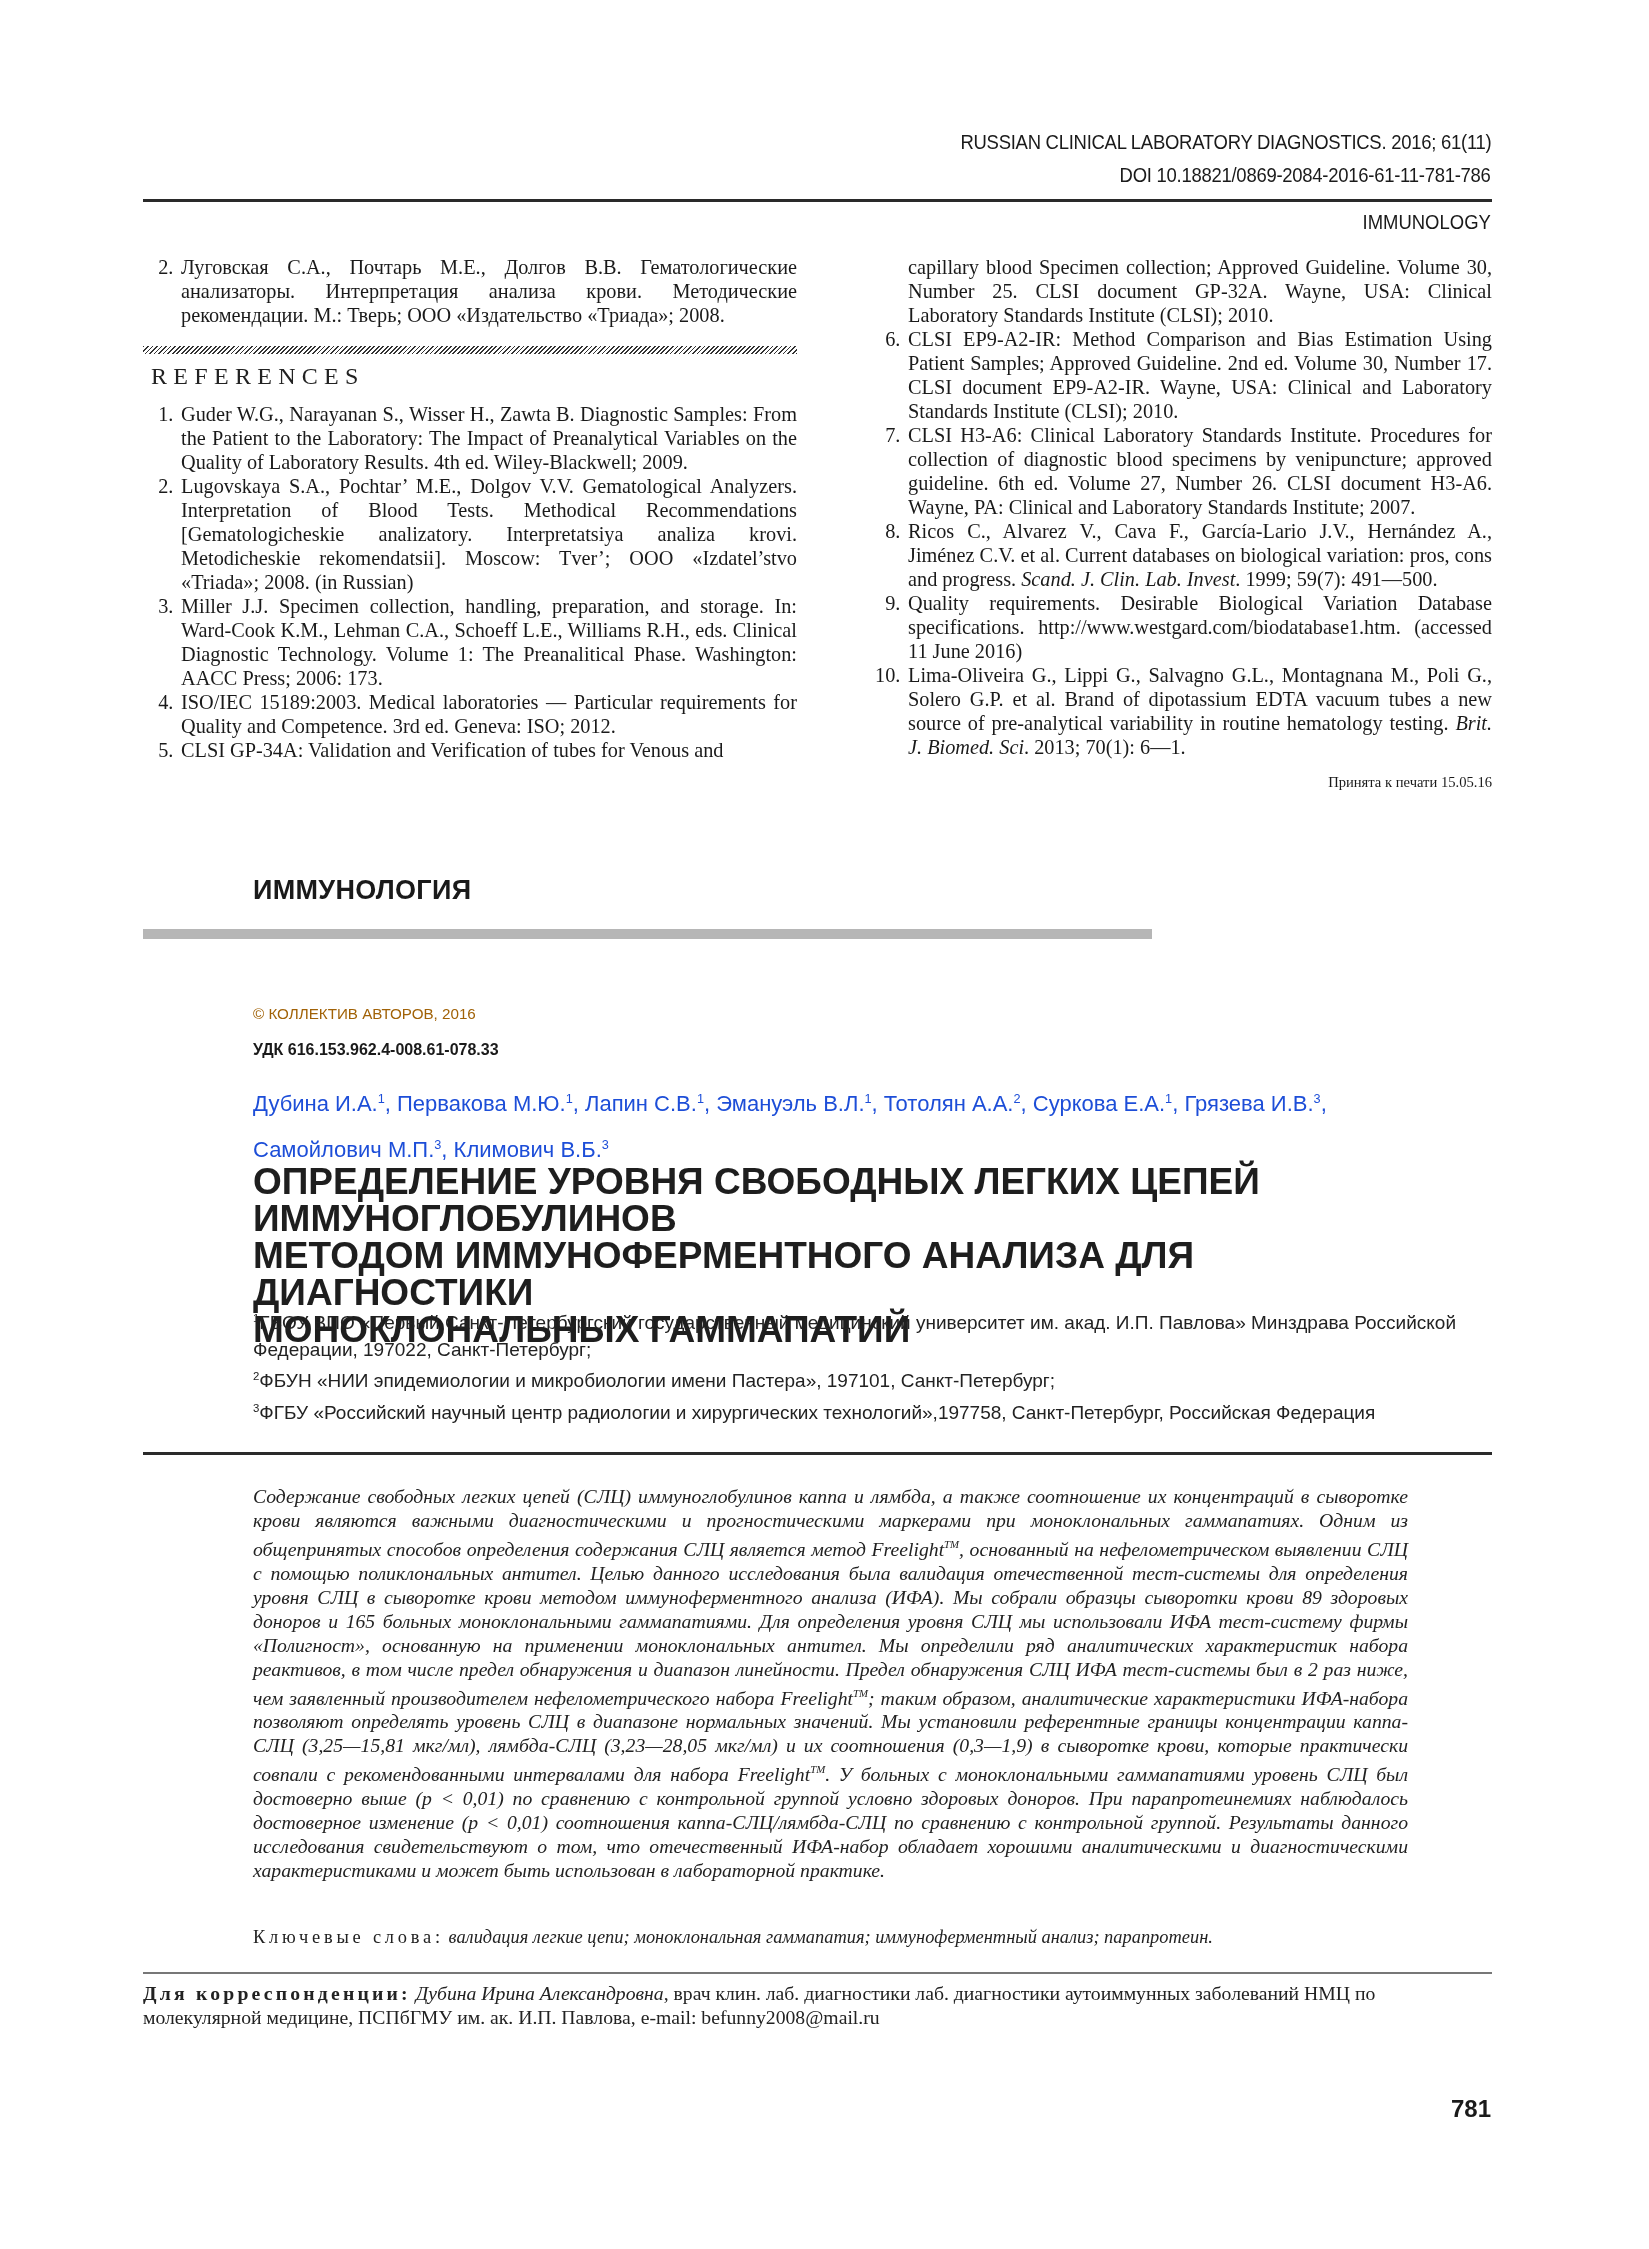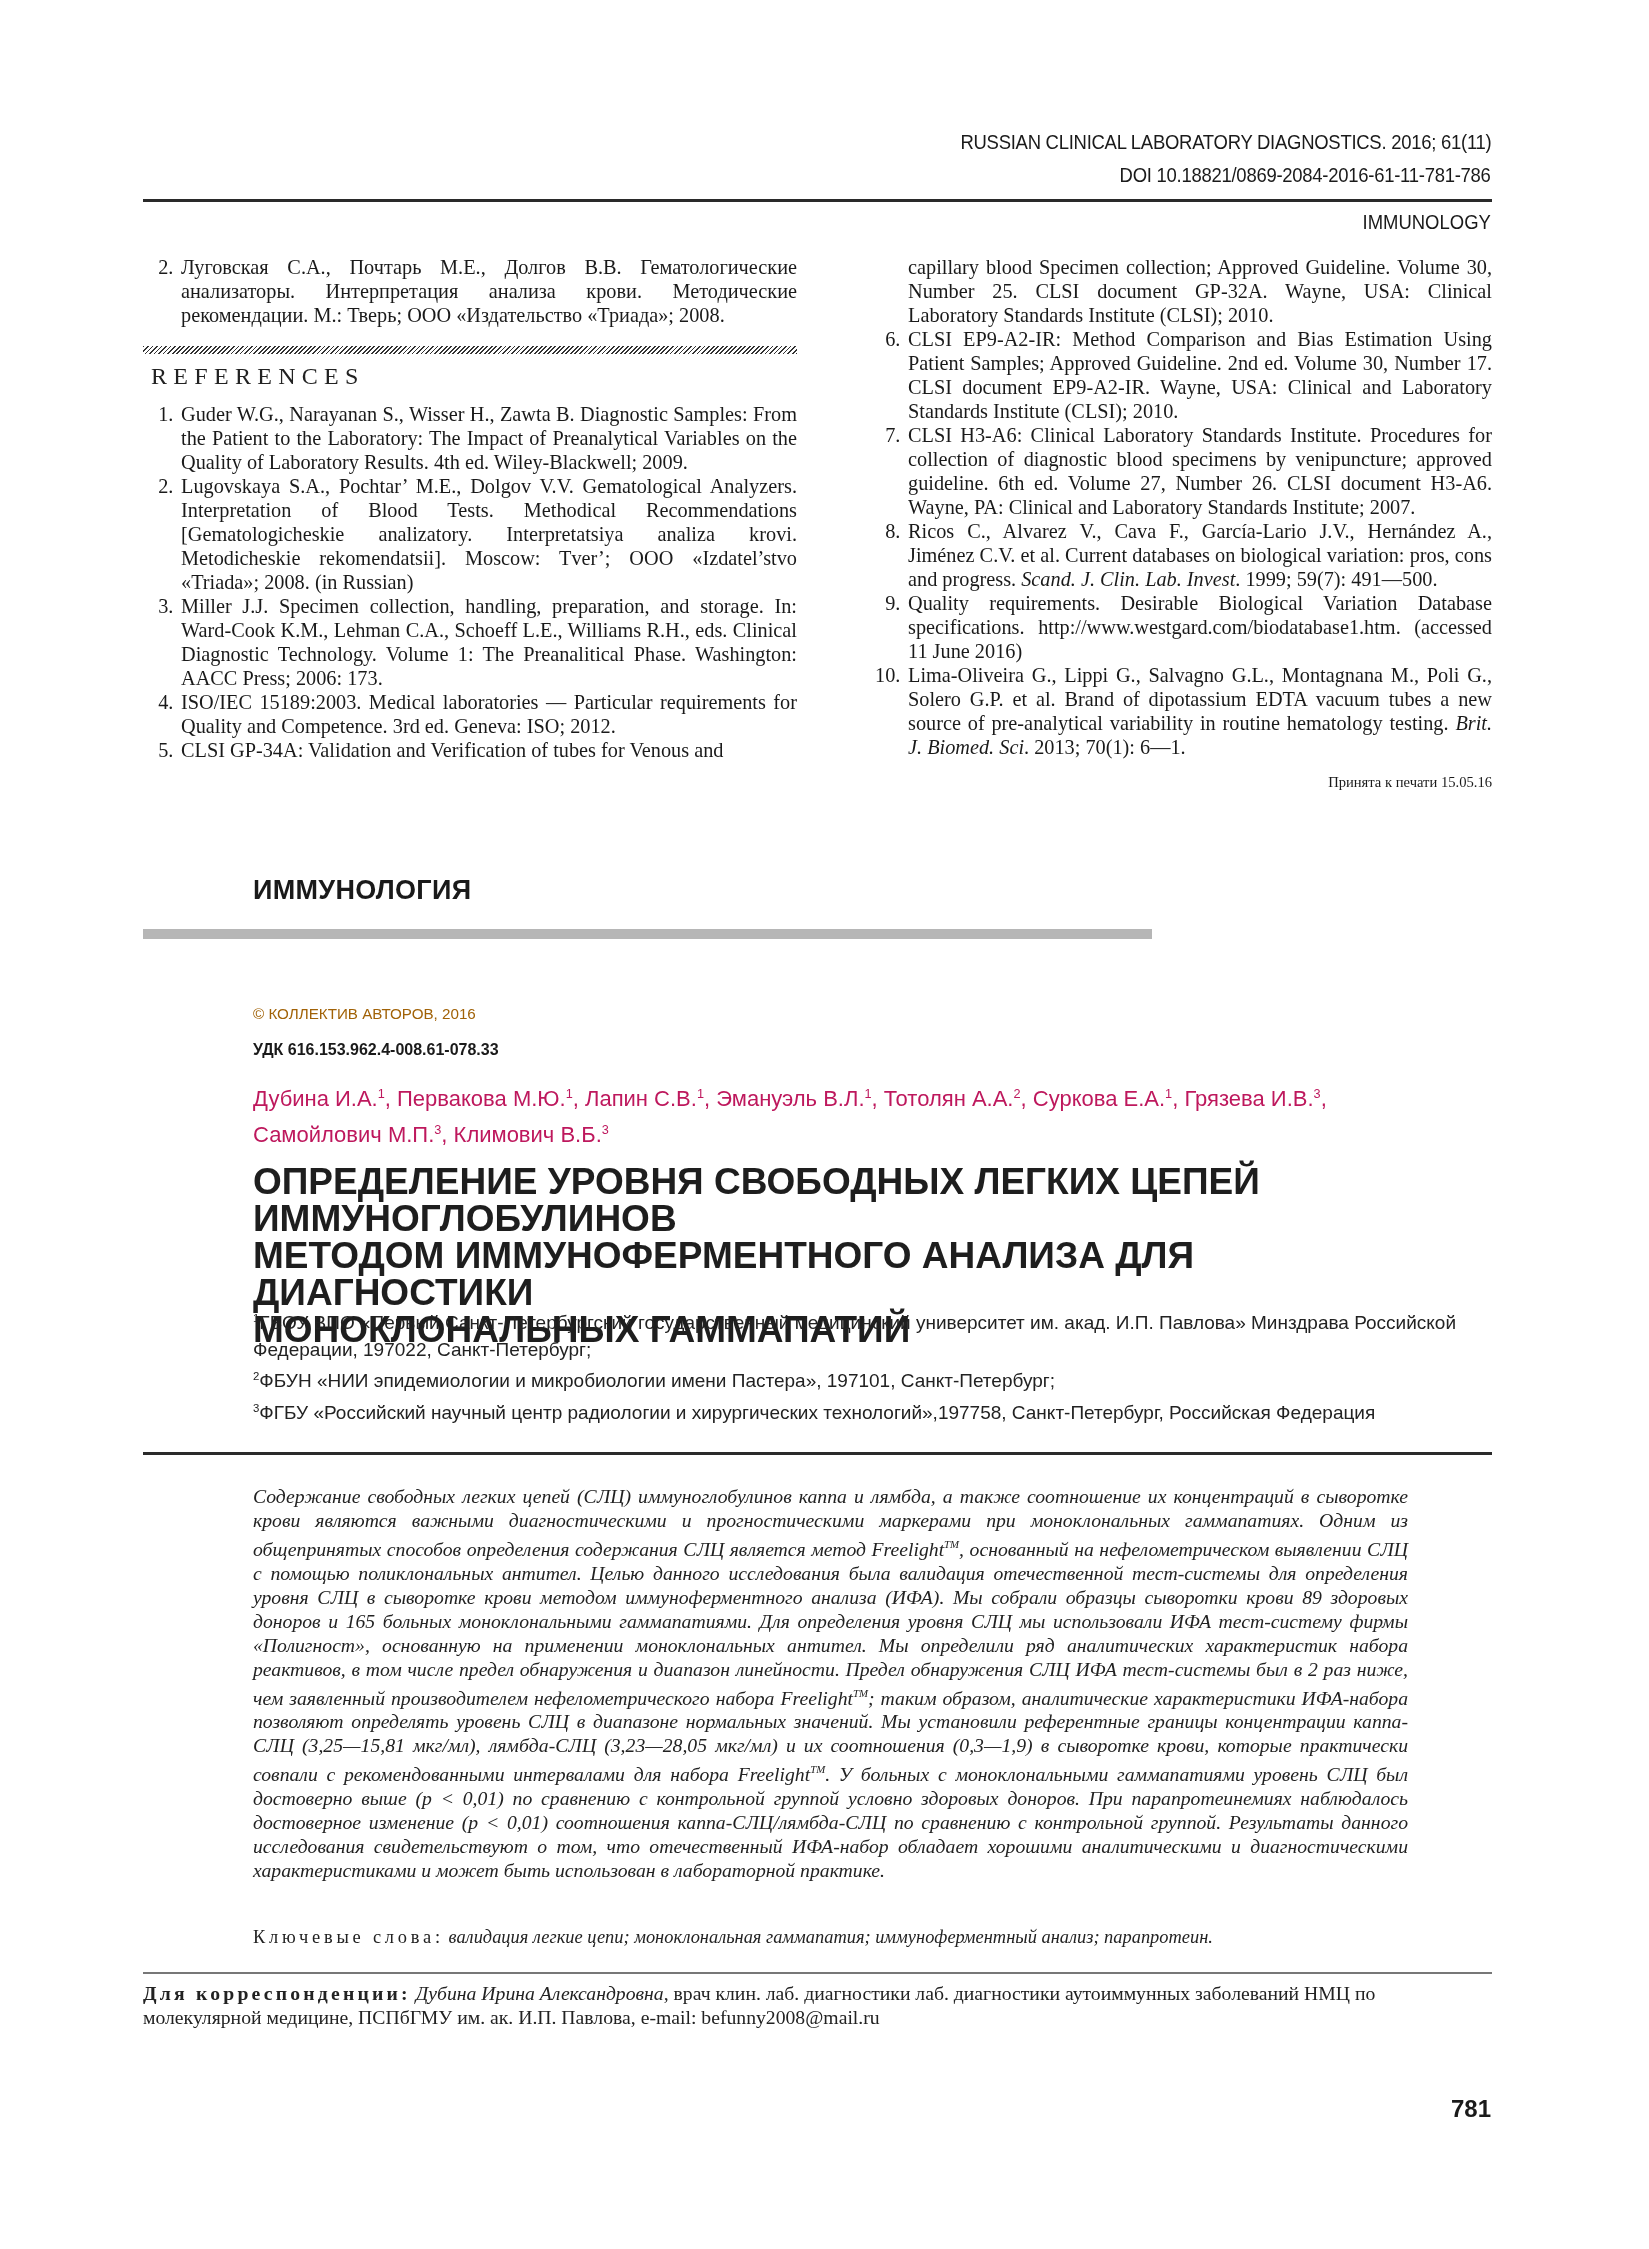--- a/index.html
+++ b/index.html
@@ -27,21 +27,21 @@
 
   .received { text-align: right; font-size: 14.6px; line-height: 24px; margin-top: 11.4px; }
 
   
   #section-title { left: 253px; top: 875px; font-size: 27px; font-weight: bold; letter-spacing: 0.3px; }
   #section-bar { left: 143px; top: 929px; width: 1009px; height: 10.2px; background: #b6b6b6; }
 
   
   #copyright { left: 253px; top: 1005px; font-size: 15.2px; color: #a16207; }
   #udk { left: 253px; top: 1041px; font-size: 16px; font-weight: bold; }
-  #authors { left: 253px; top: 1079px; width: 1194px; font-size: 22px; line-height: 30px; color: #be185d; }
+  #authors { left: 253px; top: 1079px; width: 1194px; font-size: 22px; line-height: 41px; color: #1d4ed8; }
   #authors sup { font-size: 12.7px; }
   #article-title { left: 253px; top: 1163px; width: 1206px; font-size: 37px; line-height: 37px; font-weight: bold; color: #1e1e1e; }
   #affiliations { left: 253px; top: 1305px; width: 1206px; font-size: 19px; line-height: 27px; color: #222; }
   #affiliations sup { font-size: 11.4px; }
   #aff-rule { left: 143px; width: 1349px; top: 1452px; height: 2.5px; background: #2a2a2a; }
 
   
   #abstract { left: 253px; top: 1484px; width: 1155px; font-size: 19.7px; line-height: 24px; font-style: italic; text-align: justify; color: #222; }
   #abstract sup { font-size: 10.8px; font-style: italic; }
   #keywords { left: 253px; top: 1927px; width: 1206px; font-size: 18.4px; color: #222; }

